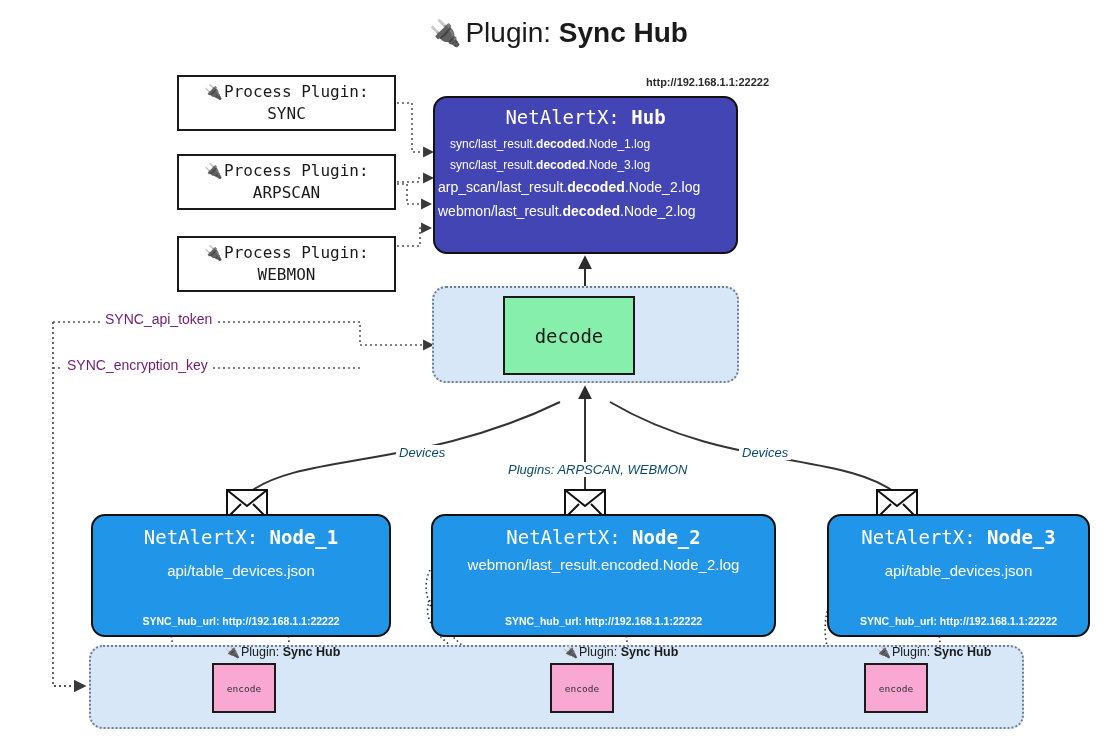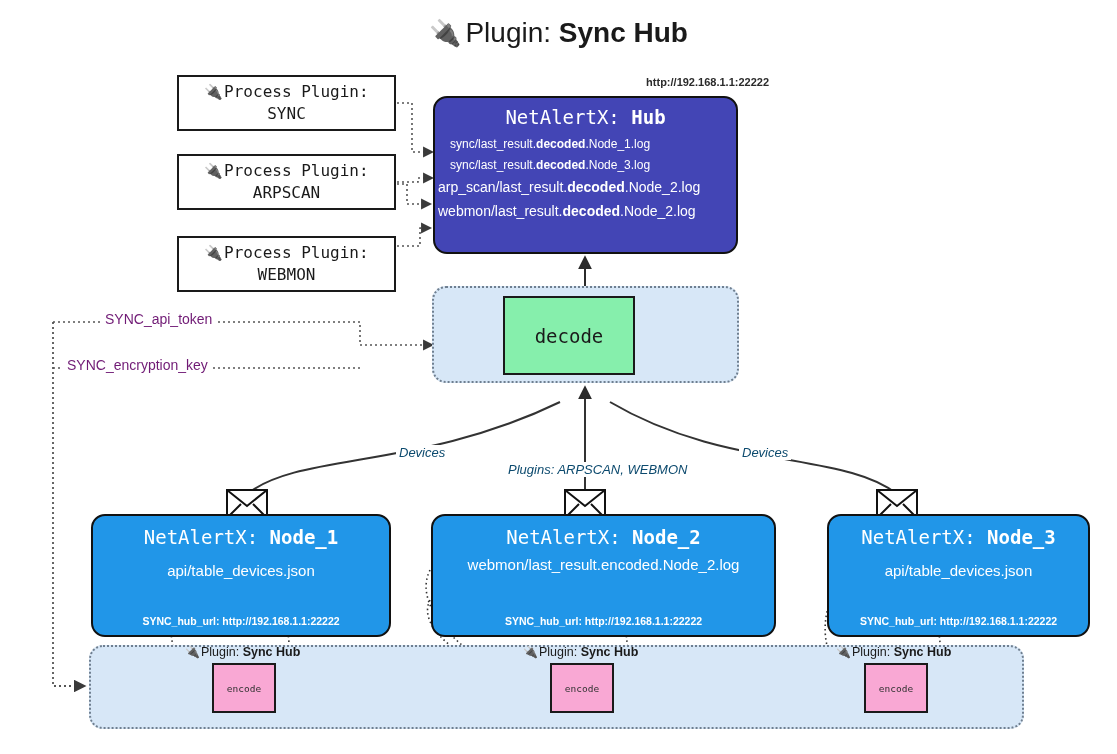--- a/index.html
+++ b/index.html
@@ -153,20 +153,21 @@
     width: 935px; height: 84px;
     background: #d7e7f7;
     border: 2px dotted #6f7f90;
     border-radius: 14px;
     box-sizing: border-box;
   }
   .enc-label {
     font-size: 12.5px;
     color: #1a1a1a;
     white-space: nowrap;
+    margin-left: 40px;
   }
   .enc-label .bold { font-weight: bold; }
   .enc-label .plug-sm { font-size: 12px; margin-right: 1px; }
   .enc-box {
     width: 64px; height: 50px;
     background: #f9a8d4;
     border: 2px solid #1a1a1a;
     box-sizing: border-box;
     display: flex; align-items: center; justify-content: center;
     font-family: "DejaVu Sans Mono", monospace;

